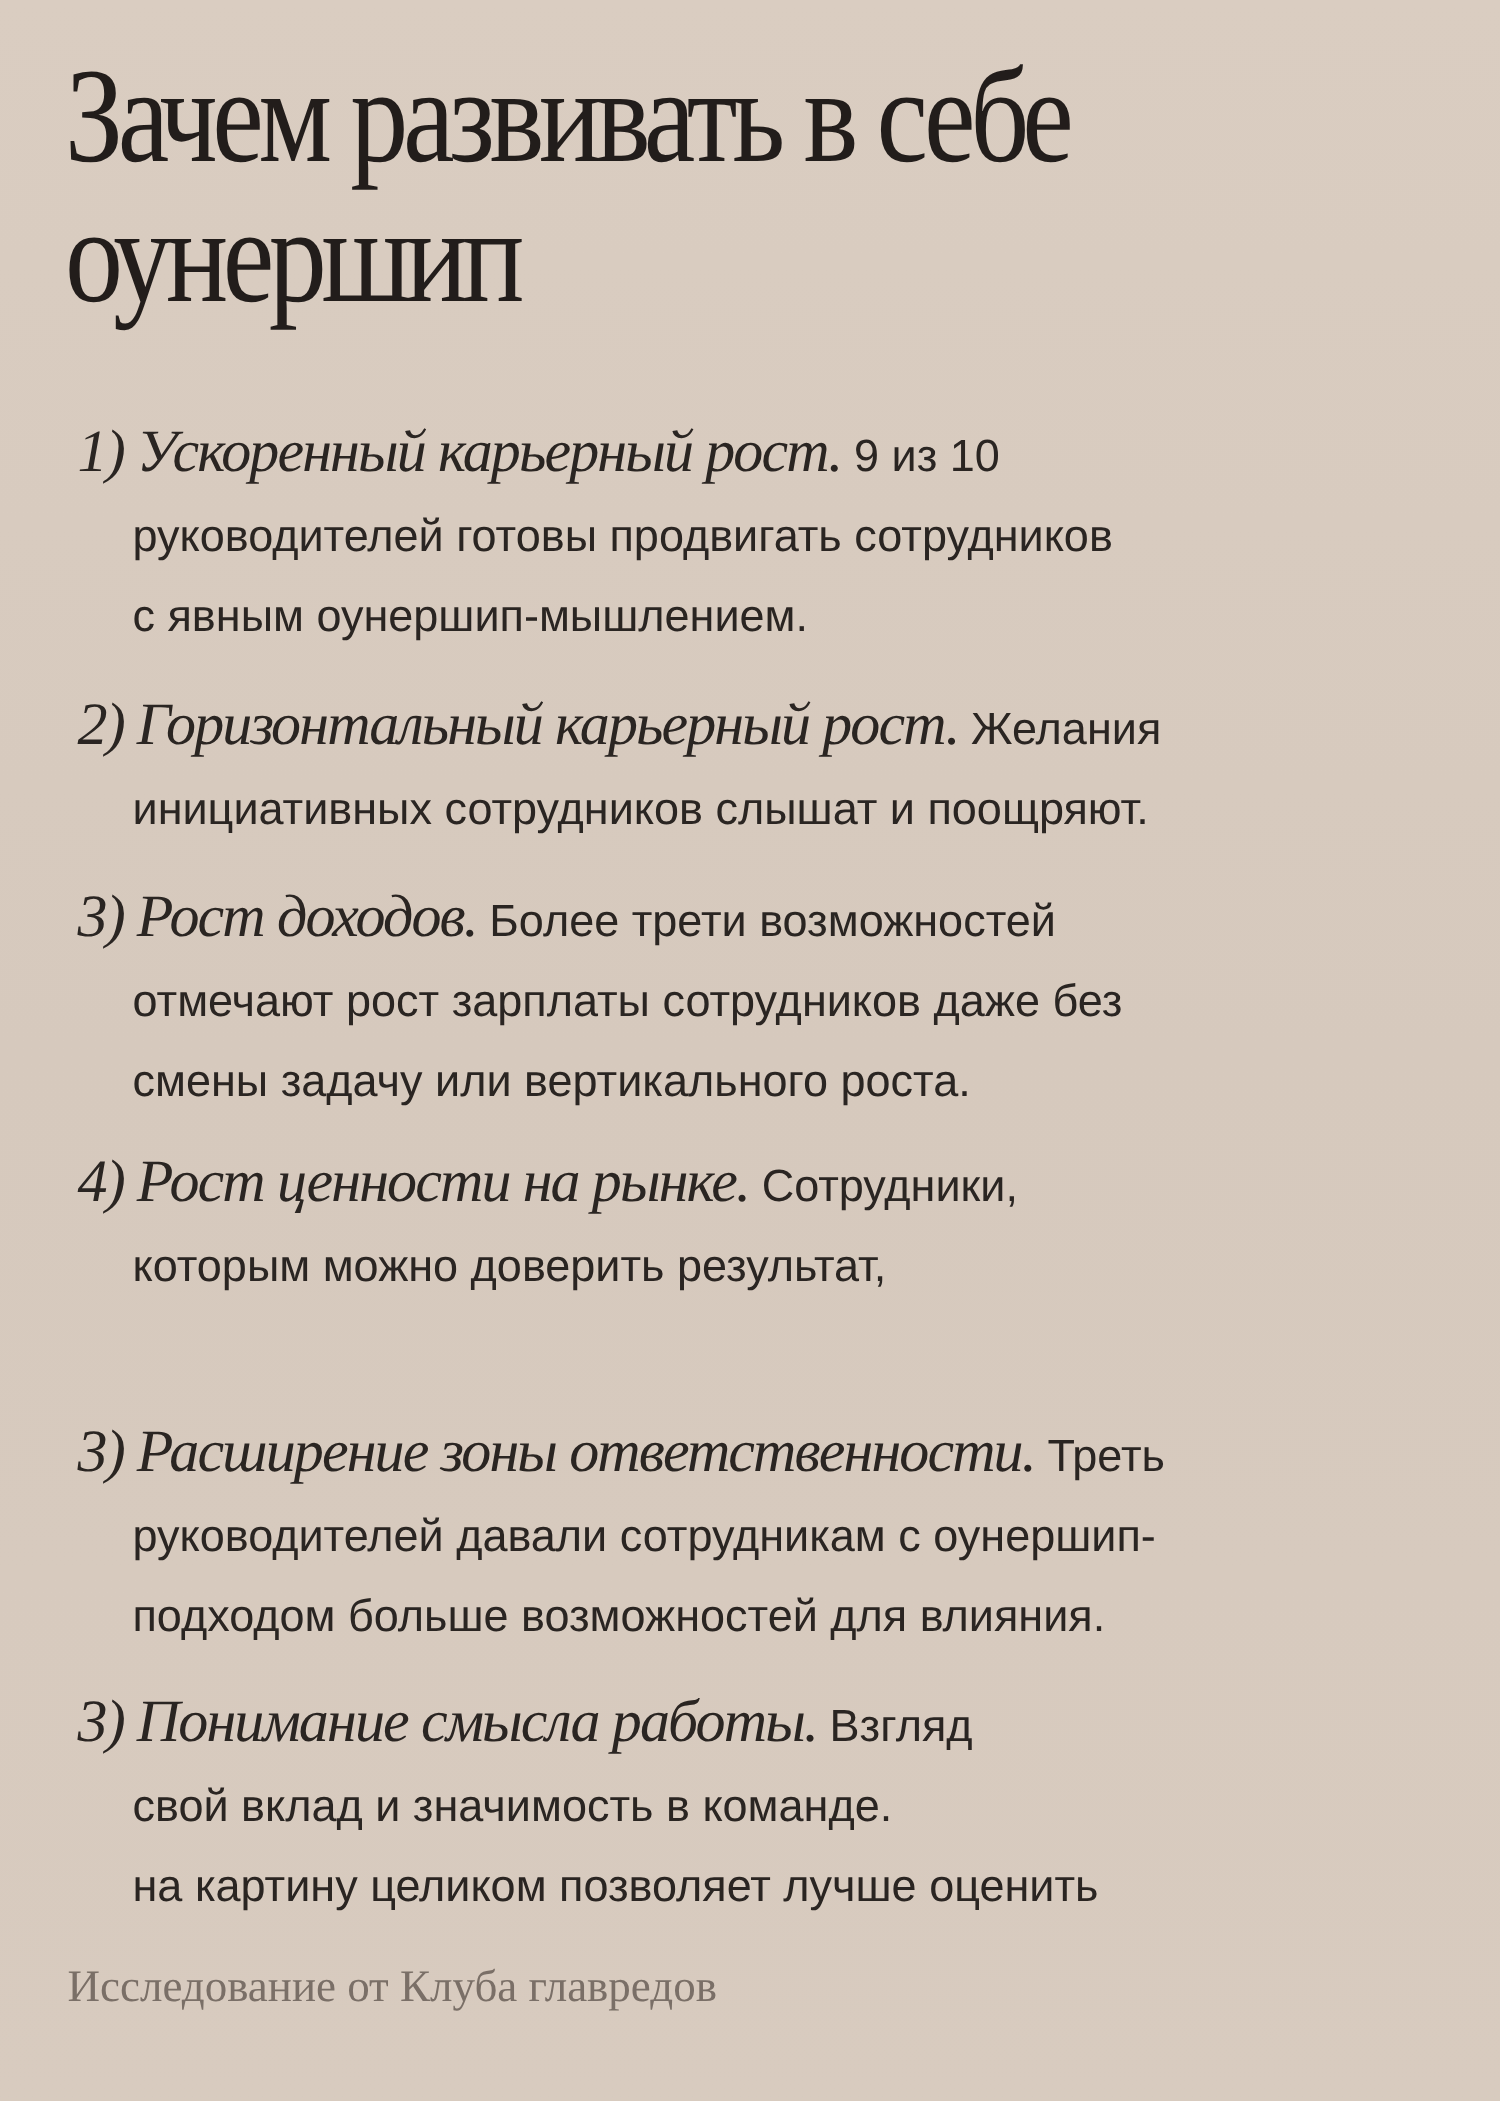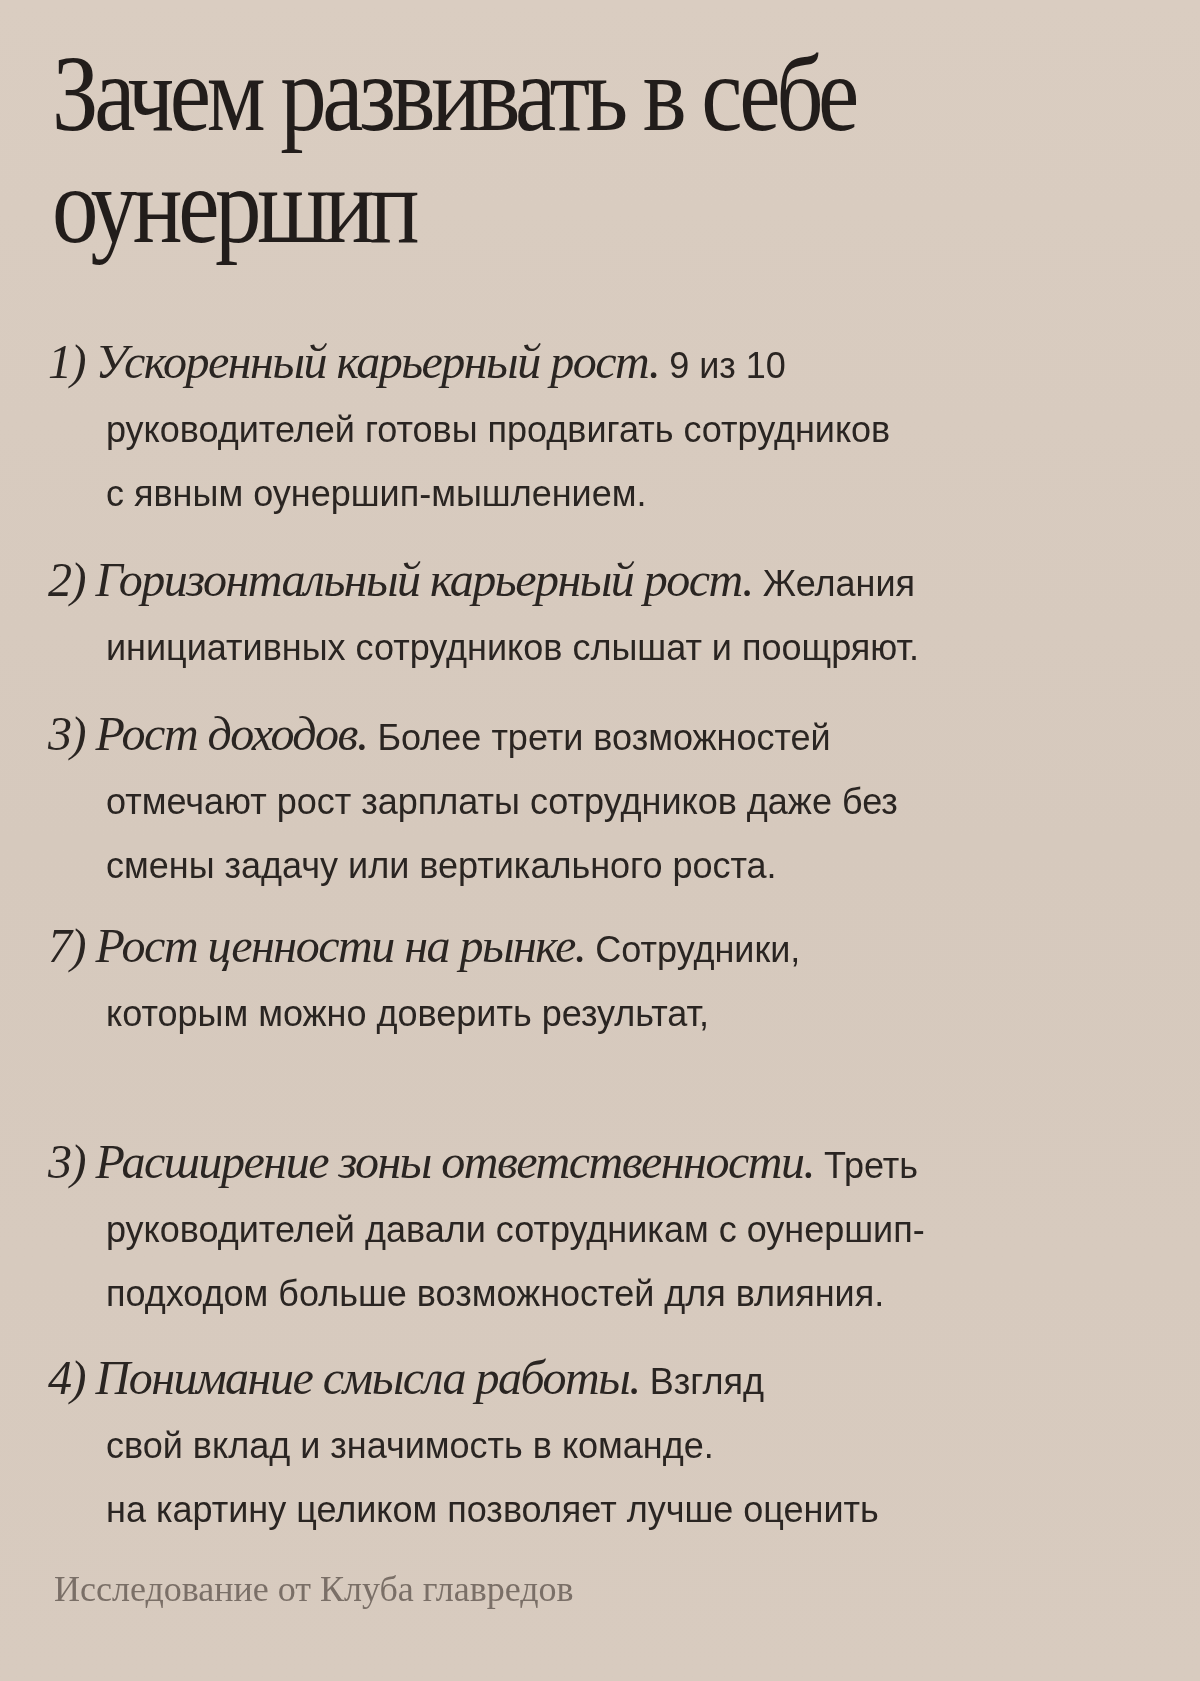--- a/index.html
+++ b/index.html
@@ -18,21 +18,21 @@
     transform: scaleX(0.86); transform-origin: left top;
     margin: 0;
   }
   .item {
     position: absolute; left: 48px; width: 1120px;
     font-family: "Liberation Sans", "DejaVu Sans", sans-serif;
     font-size: 36px; line-height: 64px; color: #2a2522;
   }
   .item .head {
     font-family: "Liberation Serif", "DejaVu Serif", serif;
-    font-style: italic; font-size: 48px; letter-spacing: -1.5px;
+    font-style: italic; font-size: 48px; letter-spacing: -1.5px; margin-left: 14px;
   }
   .item .body-line { display: block; padding-left: 58px; }
   .item .first-line { display: block; }
   .source {
     position: absolute; left: 54px; top: 1568px;
     font-family: Liberation Serif, serif;
     font-size: 36px; color: #7a6f67;
   }
 </style>
 </head>
@@ -54,29 +54,29 @@
   <span class="body-line">инициативных сотрудников слышат и поощряют.</span>
 </div>
 
 <div class="item" style="top:702px">
   <span class="first-line"><span class="head">3) Рост доходов.</span> <span>Более трети возможностей</span></span>
   <span class="body-line">отмечают рост зарплаты сотрудников даже без</span>
   <span class="body-line">смены задачу или вертикального роста.</span>
 </div>
 
 <div class="item" style="top:914px">
-  <span class="first-line"><span class="head">7) Рост ценности на рынке.</span> <span>Сотрудники,</span></span>
+  <span class="first-line"><span class="head">4) Рост ценности на рынке.</span> <span>Сотрудники,</span></span>
   <span class="body-line">которым можно доверить результат,</span>
 </div>
 
 <div class="item" style="top:1130px">
   <span class="first-line"><span class="head">3) Расширение зоны ответственности.</span> <span>Треть</span></span>
   <span class="body-line">руководителей давали сотрудникам с оунершип-</span>
   <span class="body-line">подходом больше возможностей для влияния.</span>
 </div>
 
 <div class="item" style="top:1346px">
-  <span class="first-line"><span class="head">4) Понимание смысла работы.</span> <span>Взгляд</span></span>
+  <span class="first-line"><span class="head">3) Понимание смысла работы.</span> <span>Взгляд</span></span>
   <span class="body-line">свой вклад и значимость в команде.</span>
   <span class="body-line">на картину целиком позволяет лучше оценить</span>
 </div>
 
 <div class="source">Исследование от Клуба главредов</div>
 
 </body></html>

